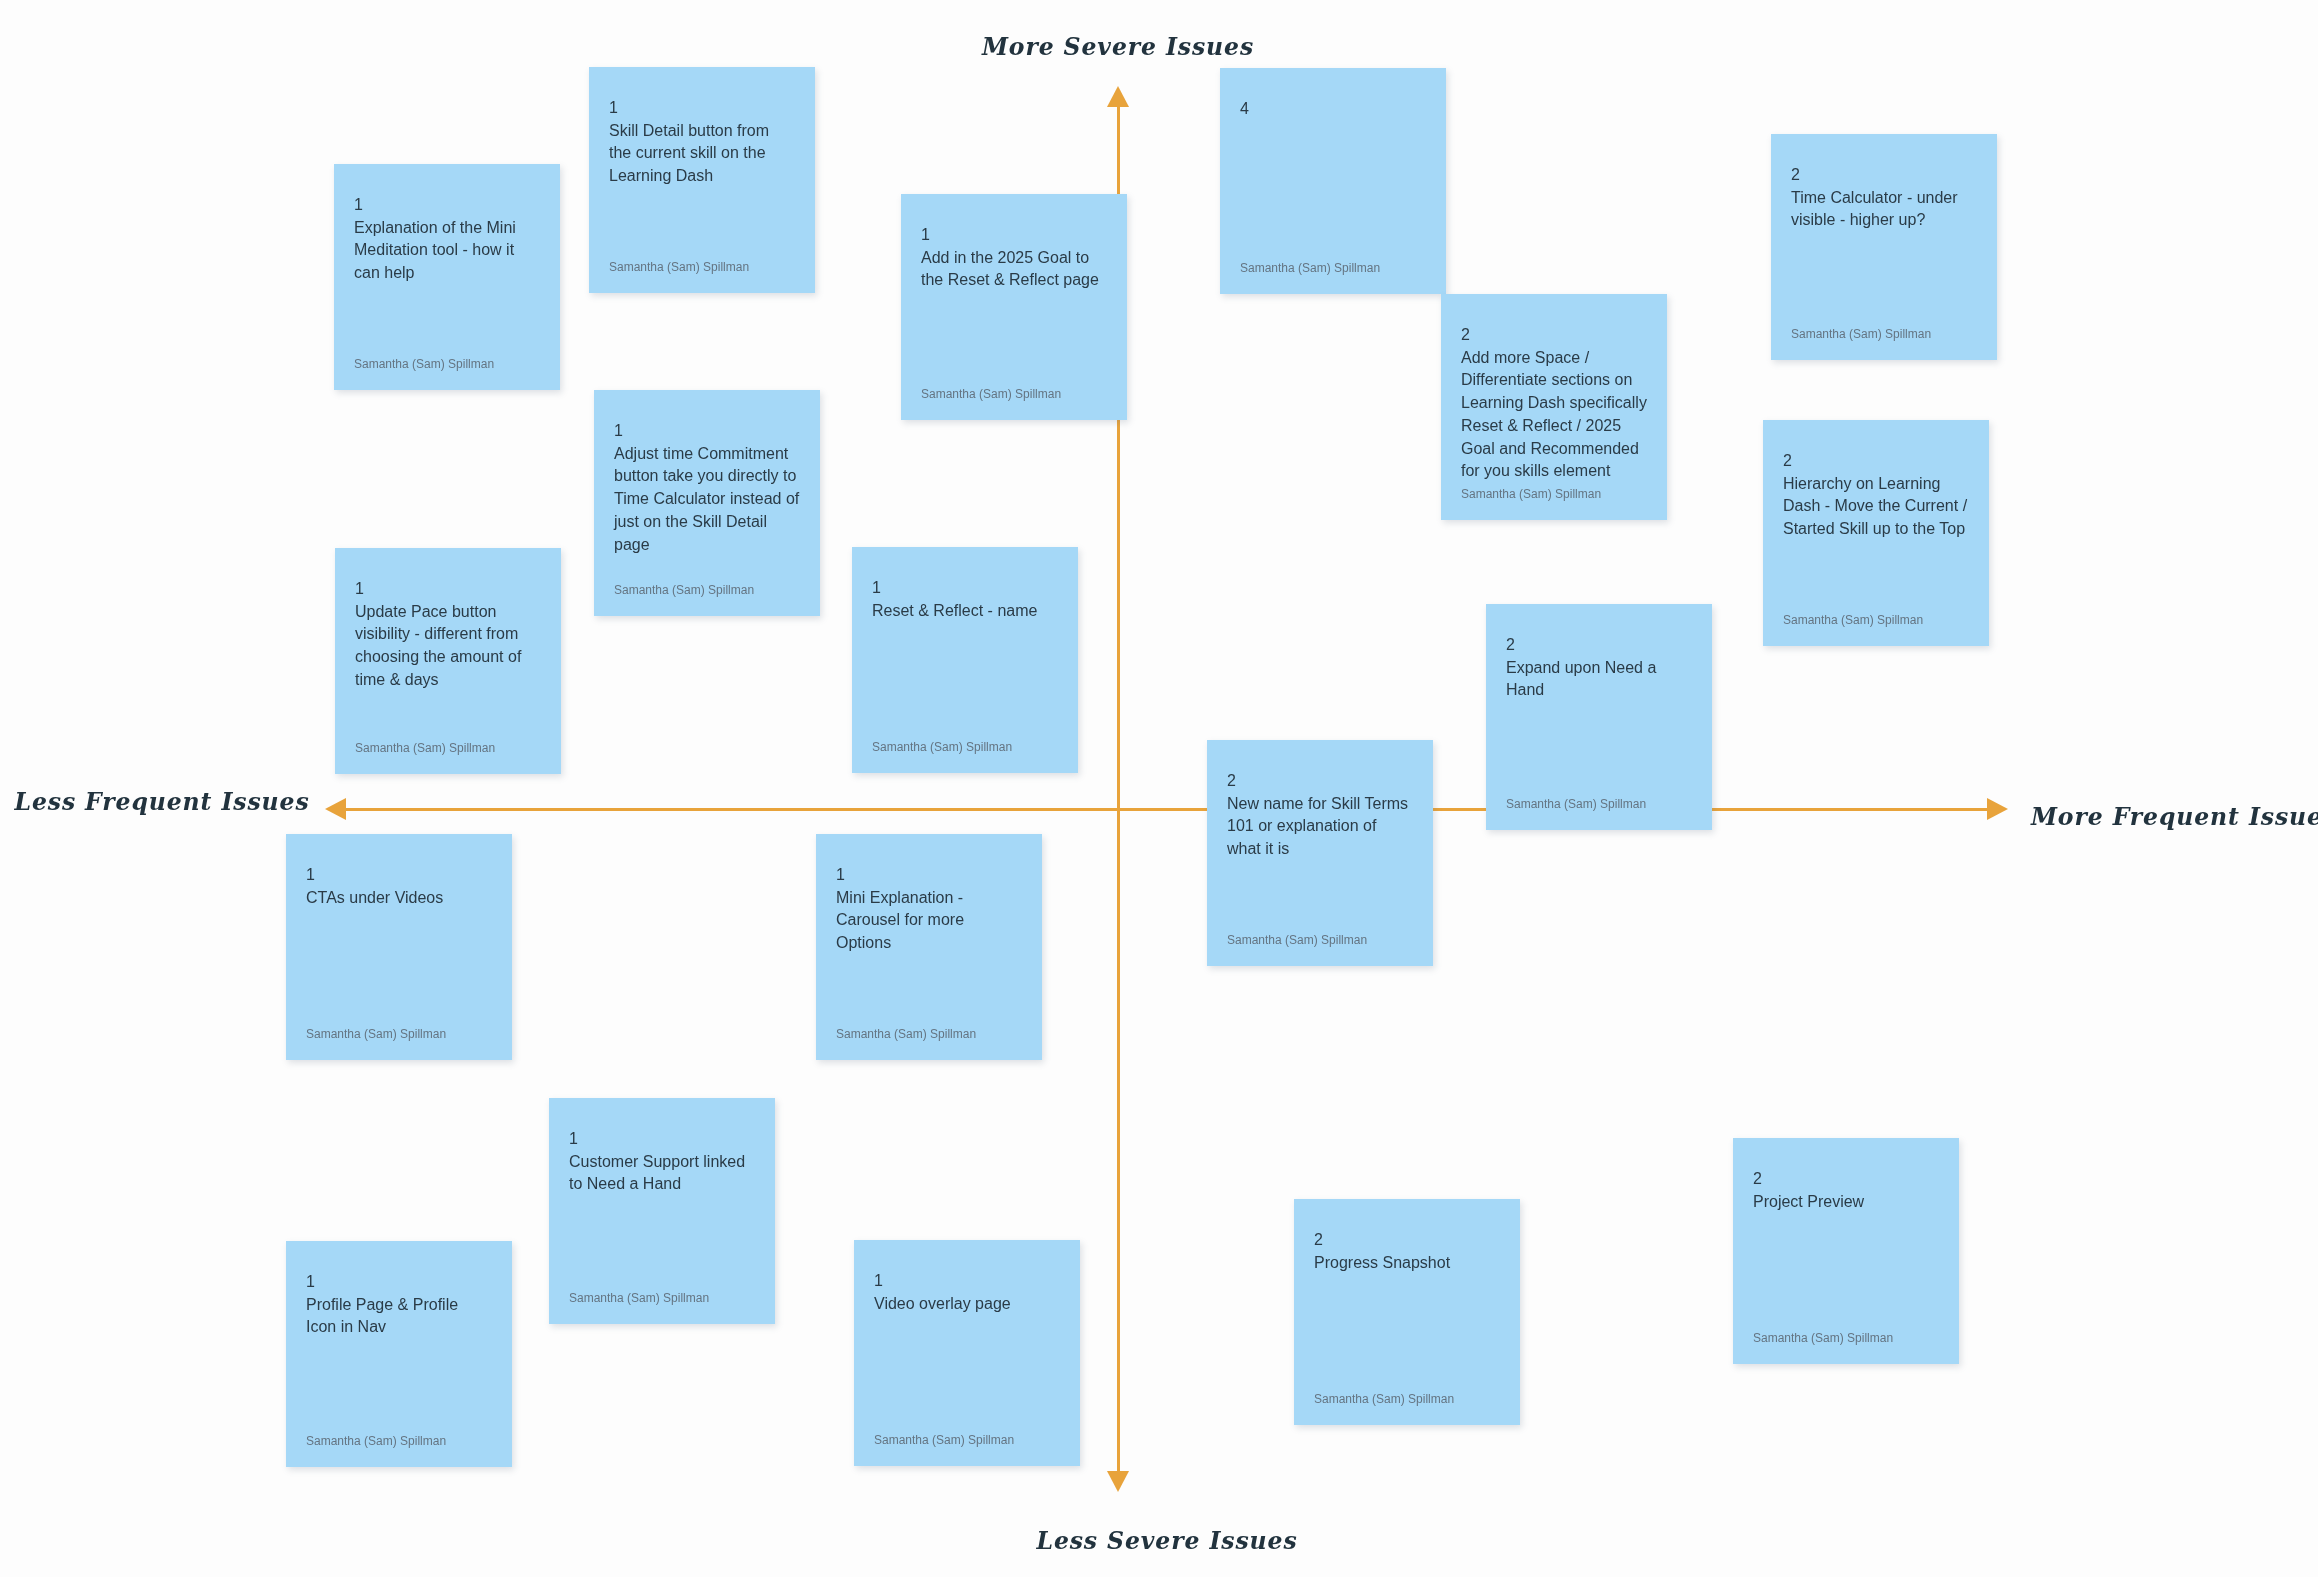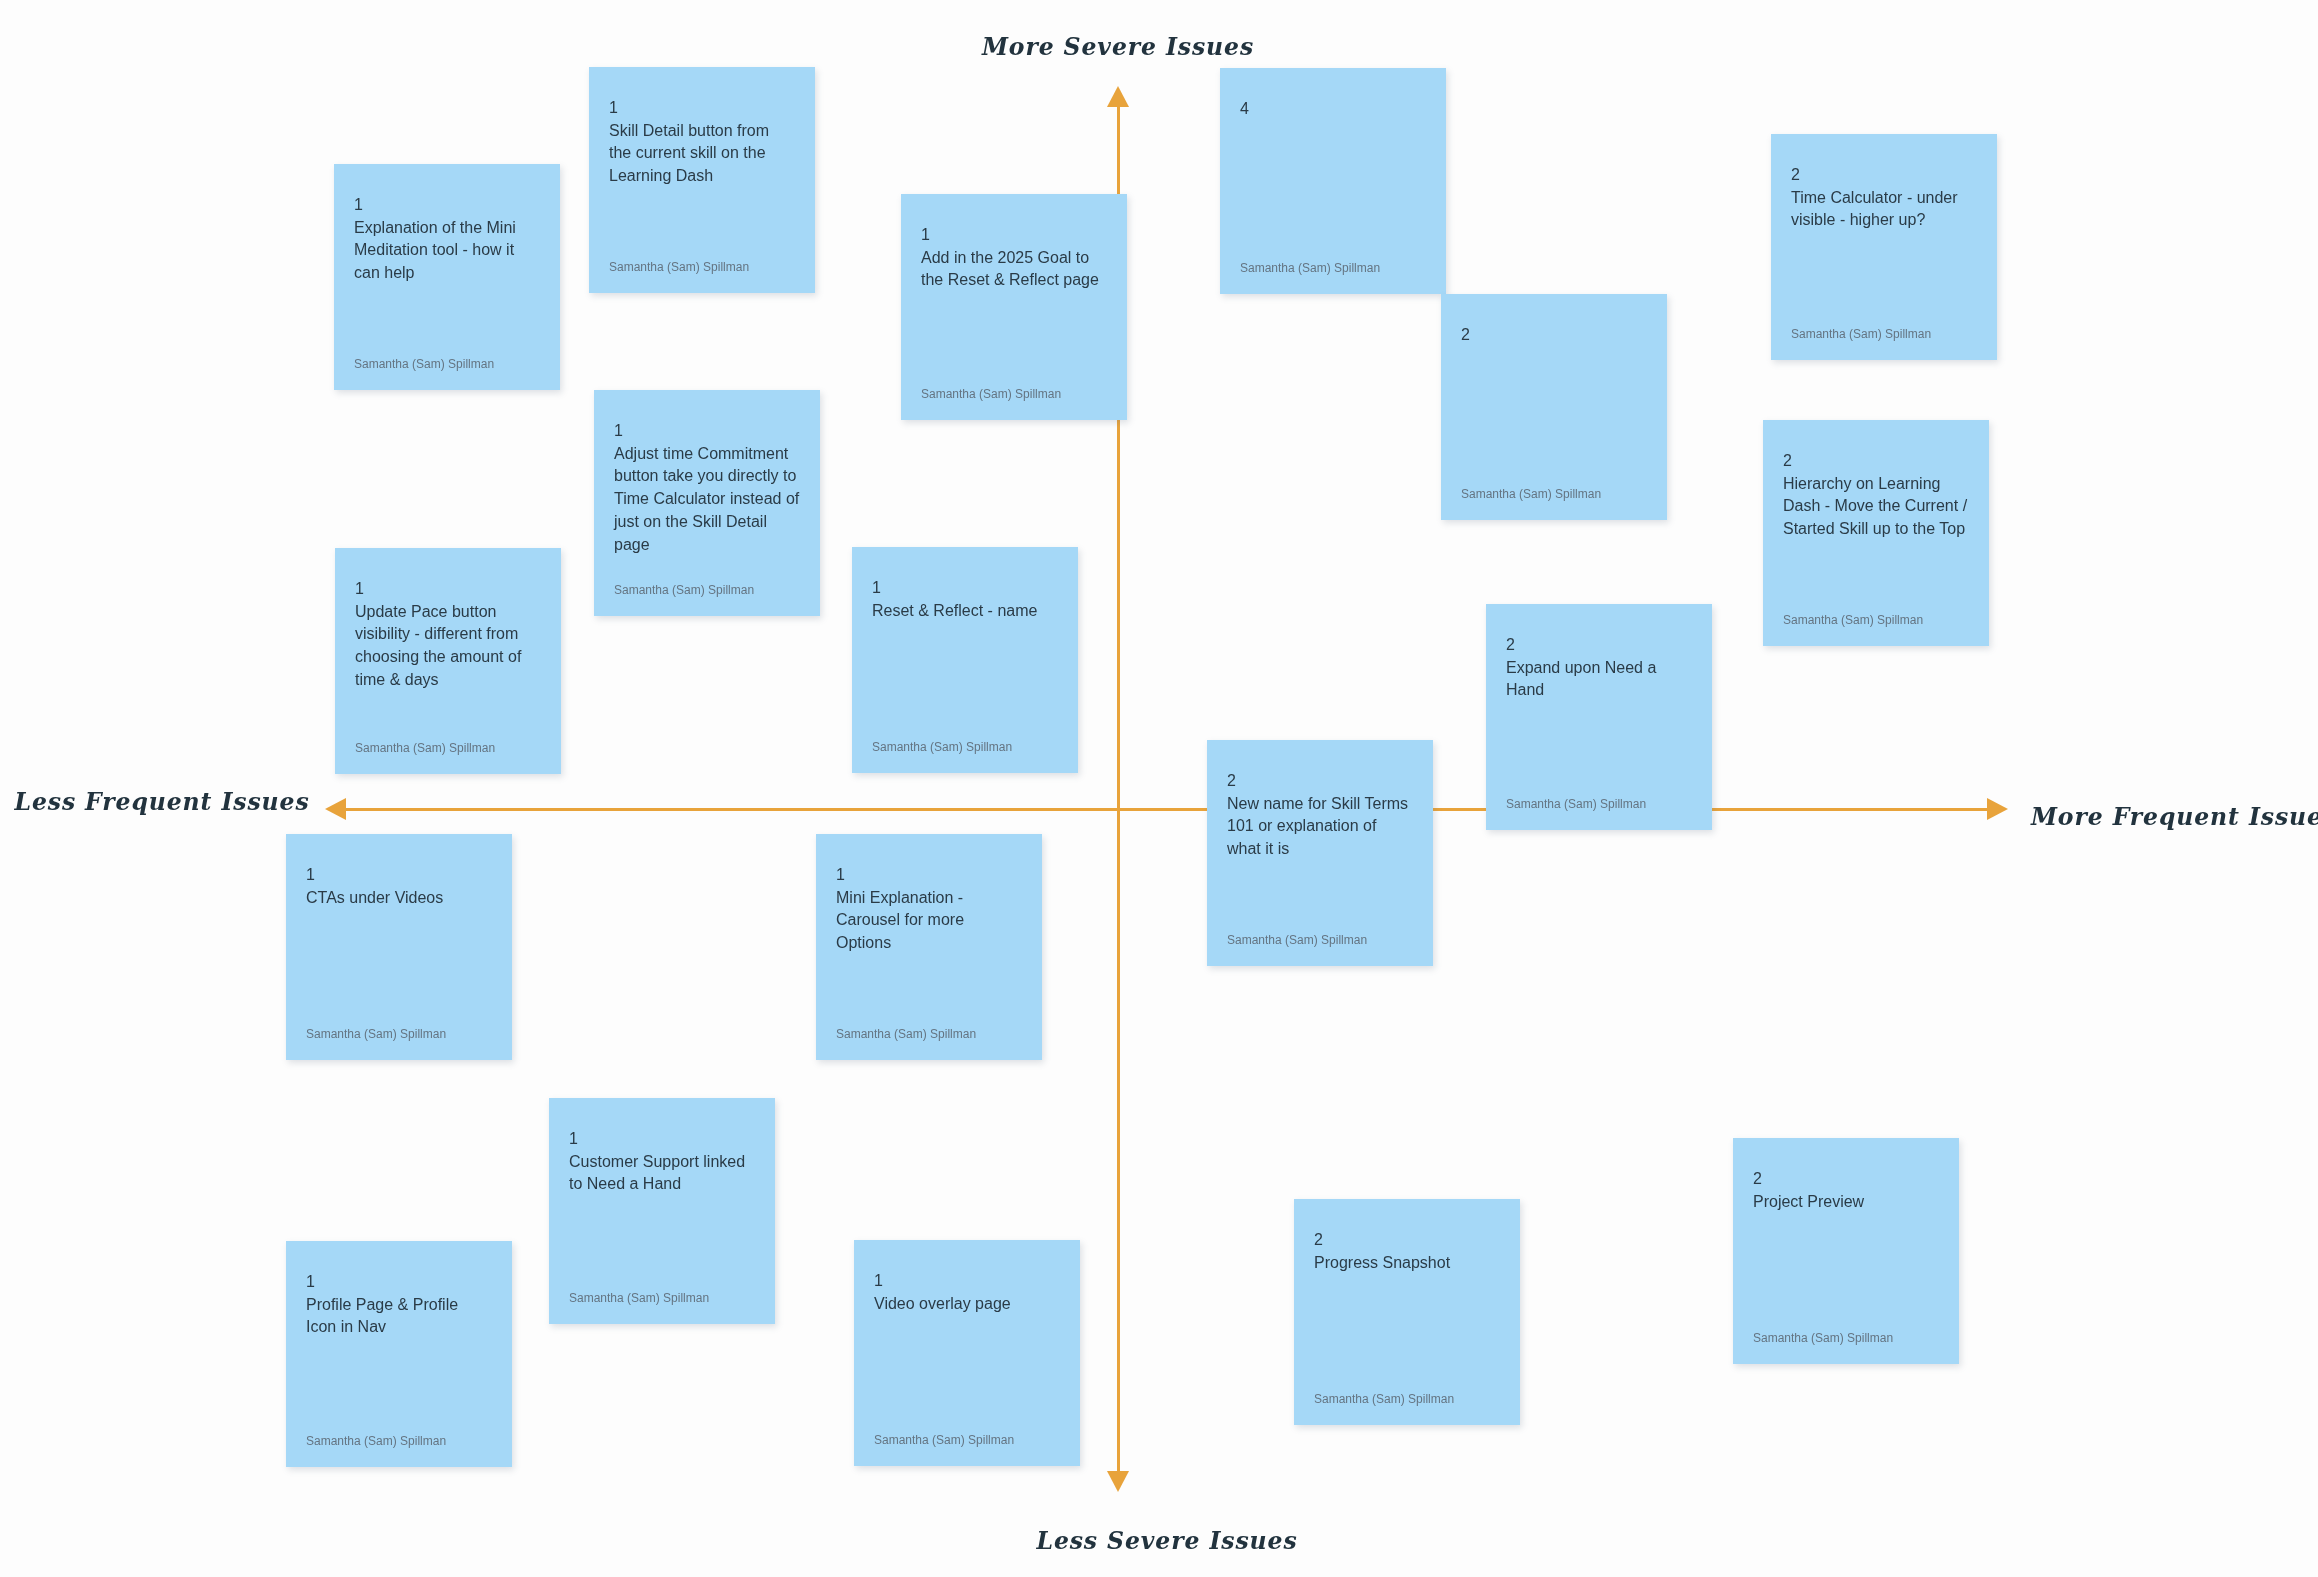--- a/index.html
+++ b/index.html
@@ -133,20 +133,21 @@
       <div class="note-votes">4</div>
       <div class="note-author">Samantha (Sam) Spillman</div>
     </div>
       <div class="note" style="left: 1771px; top: 134px;">
       <div class="note-votes">2</div>
       <div class="note-text">Time Calculator - under visible - higher up?</div>
       <div class="note-author">Samantha (Sam) Spillman</div>
     </div>
       <div class="note" style="left: 1441px; top: 294px;">
       <div class="note-votes">2</div>
+      <div class="note-text">Add more Space / Differentiate sections on Learning Dash specifically Reset &amp; Reflect / 2025 Goal and Recommended for you skills element</div>
       <div class="note-author">Samantha (Sam) Spillman</div>
     </div>
       <div class="note" style="left: 1763px; top: 420px;">
       <div class="note-votes">2</div>
       <div class="note-text">Hierarchy on Learning Dash - Move the Current / Started Skill up to the Top</div>
       <div class="note-author">Samantha (Sam) Spillman</div>
     </div>
       <div class="note" style="left: 594px; top: 390px;">
       <div class="note-votes">1</div>
       <div class="note-text">Adjust time Commitment button take you directly to Time Calculator instead of just on the Skill Detail page</div>

